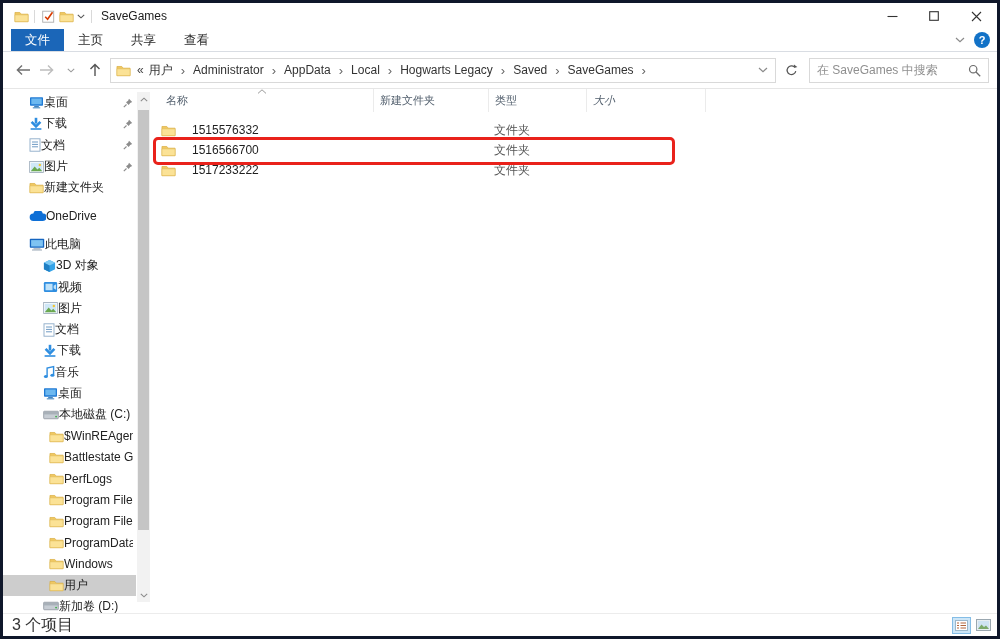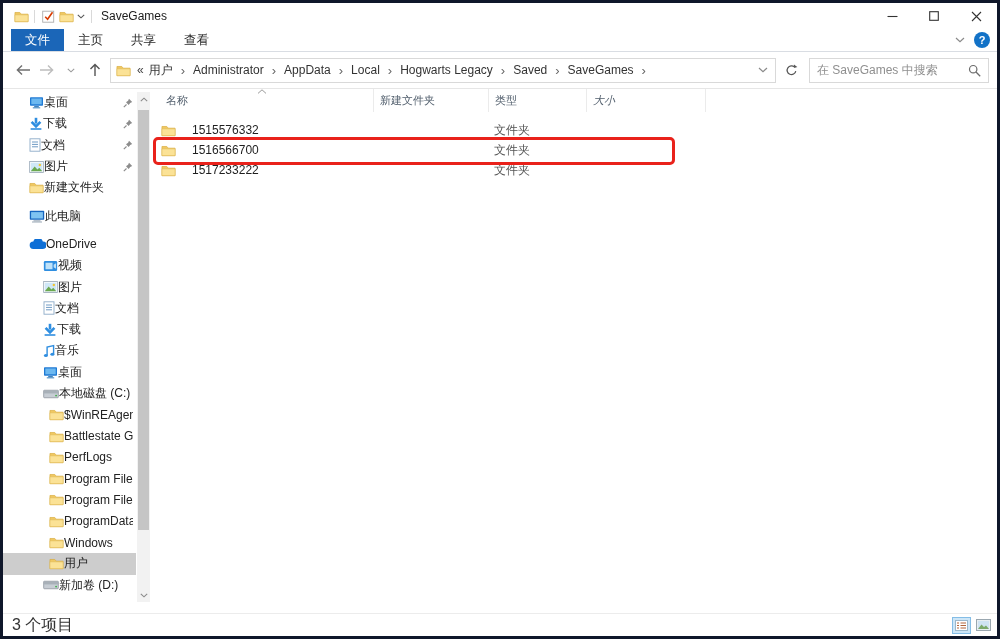--- a/index.html
+++ b/index.html
@@ -293,36 +293,46 @@
             <span class="icon-wrap">
               <svg width="15" height="13" viewBox="0 0 16 13">
                 <path d="M1 2.2 L6.2 2.2 L7.8 4 L15 4 L15 12 L1 12 Z" fill="var(--folder-back)" stroke="#d8ab3c" stroke-width="0.7"></path>
                 <path d="M1 4.7 L15 4.7 L15 12 L1 12 Z" fill="var(--folder-front)" stroke="#dfba55" stroke-width="0.6"></path>
               </svg>
             </span>
             <span class="lbl">新建文件夹</span>
           </div>
           <div class="side-item l0 gap">
             <span class="icon-wrap">
+              <svg width="17" height="11" viewBox="0 0 18 11">
+                <path d="M4.6 10.2 a3.9 3.9 0 0 1 0-7.8 a5.2 5.2 0 0 1 10-0.1 a3.3 3.3 0 0 1 0.1 7.9 Z" fill="#0e6fd6"></path>
+              </svg>
+            </span>
+            <span class="lbl">OneDrive</span>
+          </div>
+          <div class="side-item l0 gap">
+            <span class="icon-wrap">
               <svg width="16" height="13" viewBox="0 0 16 13">
                 <rect x="0.8" y="0.8" width="14.4" height="9" rx="0.7" fill="#1565c0"></rect>
                 <rect x="2.1" y="2.1" width="11.8" height="6.4" fill="#7ec3f2"></rect>
                 <rect x="4.5" y="10.3" width="7" height="1.1" fill="#9aa7b5"></rect>
                 <rect x="3" y="11.5" width="10" height="1" fill="#9aa7b5"></rect>
               </svg>
             </span>
             <span class="lbl">此电脑</span>
           </div>
-          <div class="side-item l0 gap">
-            <span class="icon-wrap">
-              <svg width="17" height="11" viewBox="0 0 18 11">
-                <path d="M4.6 10.2 a3.9 3.9 0 0 1 0-7.8 a5.2 5.2 0 0 1 10-0.1 a3.3 3.3 0 0 1 0.1 7.9 Z" fill="#0e6fd6"></path>
-              </svg>
-            </span>
-            <span class="lbl">OneDrive</span>
+          <div class="side-item l1">
+            <span class="icon-wrap">
+              <svg width="13" height="14" viewBox="0 0 14 15">
+                <path d="M7 1 L13 4 L13 11 L7 14 L1 11 L1 4 Z" fill="#35a3e8"></path>
+                <path d="M7 1 L13 4 L7 7 L1 4 Z" fill="#7cc9f4"></path>
+                <path d="M7 7 L7 14 L1 11 L1 4 Z" fill="#1f7fc4"></path>
+              </svg>
+            </span>
+            <span class="lbl">3D 对象</span>
           </div>
           <div class="side-item l1">
             <span class="icon-wrap">
               <svg width="15" height="12" viewBox="0 0 16 13">
                 <rect x="0.8" y="1" width="14.4" height="11" rx="1.4" fill="#2f8ee0"></rect>
                 <rect x="2.6" y="3" width="7.6" height="7" fill="#bfe2f9"></rect>
                 <path d="M11.4 5.2 L14 3.6 L14 9.4 L11.4 7.8 Z" fill="#bfe2f9"></path>
               </svg>
             </span>
             <span class="lbl">视频</span>

